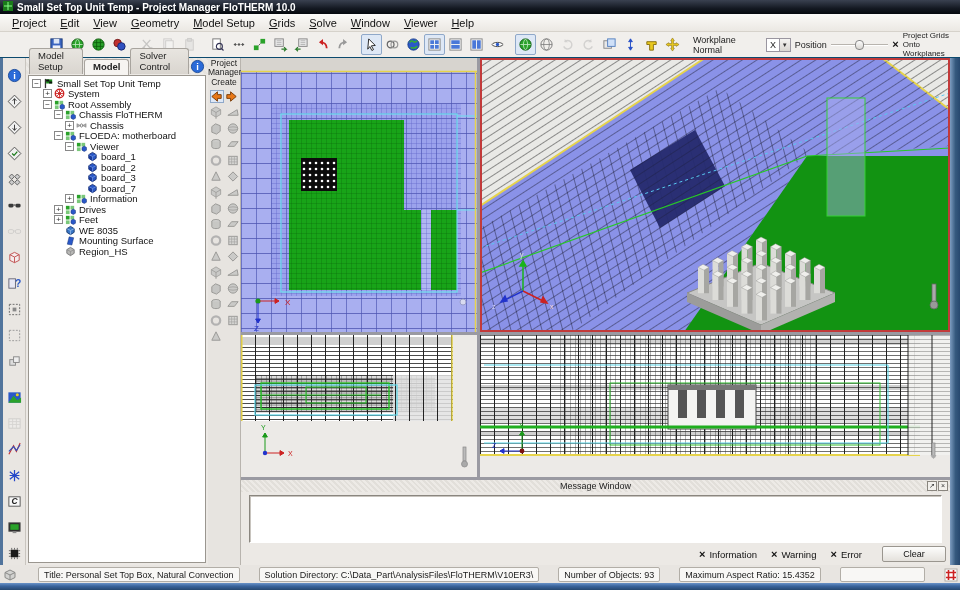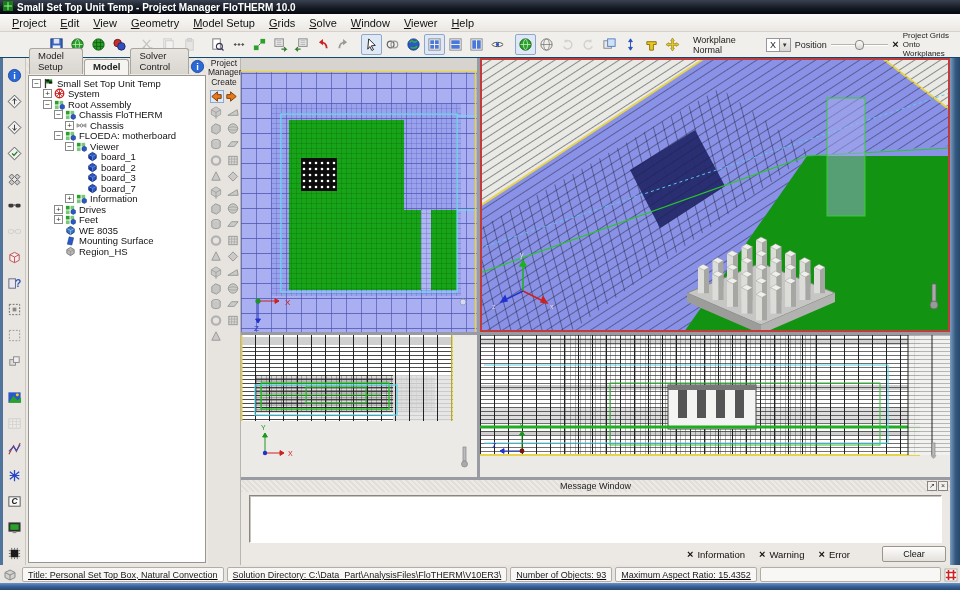--- a/index.html
+++ b/index.html
@@ -57,24 +57,24 @@
   #vp-br{left:239px;top:277px;right:0;height:142px;background:#eceae7;}
   #rightedge{position:absolute;right:0;top:0;bottom:0;width:10px;background:linear-gradient(90deg,#7d9cc0,#35597e 55%,#27486f);}
   
   #msg{position:absolute;left:0;right:0;top:422px;bottom:0;background:#ece9e5;}
   #msgtitle{height:12px;background:repeating-linear-gradient(45deg,#e2dfda 0 2px,#edeae6 2px 4px);display:flex;align-items:center;justify-content:center;font-size:9px;color:#222;position:relative;}
   #msgbtns{position:absolute;right:2px;top:1px;display:flex;gap:1px;}
   .mbtn{width:10px;height:10px;border:1px solid #8a867f;background:#f2f0ec;font-size:7px;line-height:8px;text-align:center;color:#333;}
   #msgbody{position:absolute;left:8px;right:8px;top:15px;bottom:22px;background:#fff;border-top:1px solid #8a867f;border-left:1px solid #8a867f;border-bottom:1px solid #fff;border-right:1px solid #fff;box-shadow:inset 1px 1px 0 #c8c4be;}
   #msgfoot{position:absolute;left:0;right:4px;bottom:2px;height:18px;display:flex;align-items:center;justify-content:flex-end;gap:14px;font-size:9.5px;color:#111;}
   .filt{display:flex;align-items:center;gap:4px;}
-  #clearbtn{width:64px;height:16px;background:linear-gradient(#fdfdfc,#e4e1dc);border:1px solid #9a968f;border-radius:2px;font-size:9px;display:flex;align-items:center;justify-content:center;color:#111;margin-left:18px;}
+  #clearbtn{width:64px;height:16px;background:linear-gradient(#fdfdfc,#e4e1dc);border:1px solid #9a968f;border-radius:2px;font-size:9px;display:flex;align-items:center;justify-content:center;color:#111;margin-left:6px;}
   
   #statusbar{position:absolute;left:0;right:0;bottom:0;height:25px;background:#e8e5e1;}
-  #sfields{position:absolute;left:2px;right:2px;top:1px;height:17px;display:flex;align-items:center;gap:3px;text-decoration:underline;}
+  #sfields{position:absolute;left:2px;right:2px;top:1px;height:17px;display:flex;align-items:center;gap:19px;}
   .sfield{height:15px;background:#f8f7f5;border:1px solid #b2aea7;border-radius:2px;font-size:9px;color:#1a1a1a;display:flex;align-items:center;padding:0 5px;white-space:nowrap;overflow:hidden;}
   .sfield.grow{flex:1 1 auto;}
   #bottomedge{position:absolute;left:0;right:0;bottom:0;height:7px;background:linear-gradient(#6a93c8,#3a649c 45%,#27486f);}
   svg text{font-family:"Liberation Sans",sans-serif;}
 </style>
 </head>
 <body>
 
 <div id="win">
 

